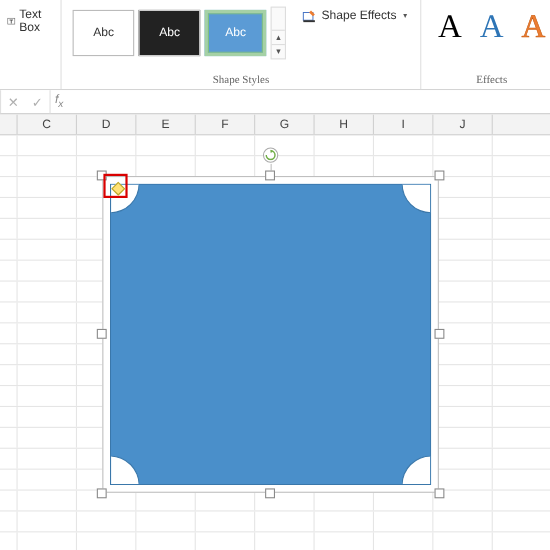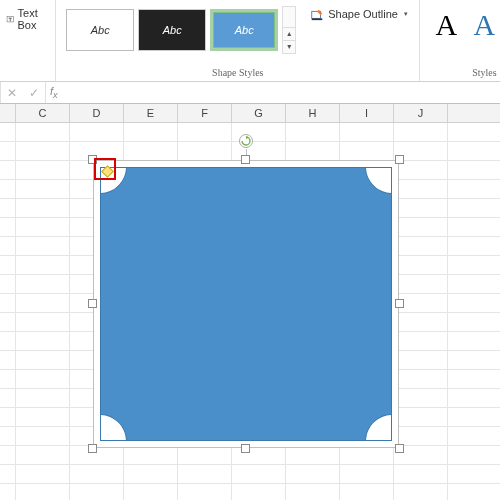--- a/index.html
+++ b/index.html
@@ -11,21 +11,21 @@
     .group-body { display: flex; align-items: flex-start; gap: 4px; flex: 1; }
     .group-label { font-size: 10px; color: #666; padding: 2px 0 3px; text-align: center; font-family: Liberation Serif, serif; }
 
     
     .stack { display: flex; flex-direction: column; gap: 2px; }
     .small-btn { display: flex; align-items: center; gap: 3px; padding: 2px 3px; border: 1px solid transparent; cursor: pointer; }
     .icon-slot { width: 14px; height: 14px; display: flex; align-items: center; justify-content: center; }
 
     
     .style-gallery { display: flex; gap: 4px; align-items: center; padding: 2px; }
-    .style-swatch { width: 68px; height: 42px; border: 1px solid #ccc; display: flex; align-items: center; justify-content: center; font-size: 11px; cursor: pointer; font-style: italic; }
+    .style-swatch { width: 56px; height: 42px; border: 1px solid #ccc; display: flex; align-items: center; justify-content: center; font-size: 11px; cursor: pointer; }
     .swatch-white { background: #fff; color: #333; border-color: #bbb; }
     .swatch-black { background: #222; color: #fff; }
     .swatch-blue { background: #5b9bd5; color: #fff; border: 3px solid #a5d1a5; box-shadow: 0 0 0 1px #7fbf7f inset; }
     .gallery-more { width: 14px; height: 48px; border: 1px solid #ddd; display: flex; flex-direction: column; justify-content: flex-end; align-items: center; cursor: pointer; background: #fafafa; }
     .gallery-more div { font-size: 8px; line-height: 8px; color: #555; border-top: 1px solid #ddd; width: 100%; text-align: center; padding: 2px 0; }
 
     .shape-cmds { display: flex; flex-direction: column; gap: 1px; margin-left: 4px; }
     .cmd-btn { display: flex; align-items: center; gap: 4px; padding: 2px 3px; border: 1px solid transparent; cursor: pointer; white-space: nowrap; }
     .drop-arrow { font-size: 7px; color: #555; margin-left: 2px; }
 
@@ -121,21 +121,21 @@
       </div>
       <div class="shape-cmds">
         <div class="cmd-btn">
           <span class="icon-slot">
             <svg viewBox="0 0 16 16">
                 <rect x="2" y="5" width="10" height="8" fill="none" stroke="#4472c4"></rect>
                 <path d="M10 3 L14 7 L12 9 L8 5 Z" fill="#ed7d31"></path>
                 <rect x="2" y="13" width="12" height="2" fill="#333"></rect>
               </svg>
           </span>
-          <span>Shape Outline</span>
+          <span>Shape Effects</span>
           <span class="drop-arrow">▾</span>
         </div>
       </div>
     </div>
     <div class="group-label">Shape Styles</div>
   </div>
 
   <div class="group" style="border-right:none;">
     <div class="group-body">
       <div class="wordart-gallery">
@@ -143,21 +143,21 @@
             <span>A</span>
           </div>
         <div class="wa wa2">
             <span>A</span>
           </div>
         <div class="wa wa3">
             <span>A</span>
           </div>
       </div>
     </div>
-    <div class="group-label">Styles</div>
+    <div class="group-label">Effects</div>
   </div>
 
 </div>
 
 <div class="formula-bar">
   <div class="fb-sep"></div>
   <div class="fb-btn">✕</div>
   <div class="fb-btn">✓</div>
   <div class="fb-sep"></div>
   <div class="fx">f<sub>x</sub></div>

